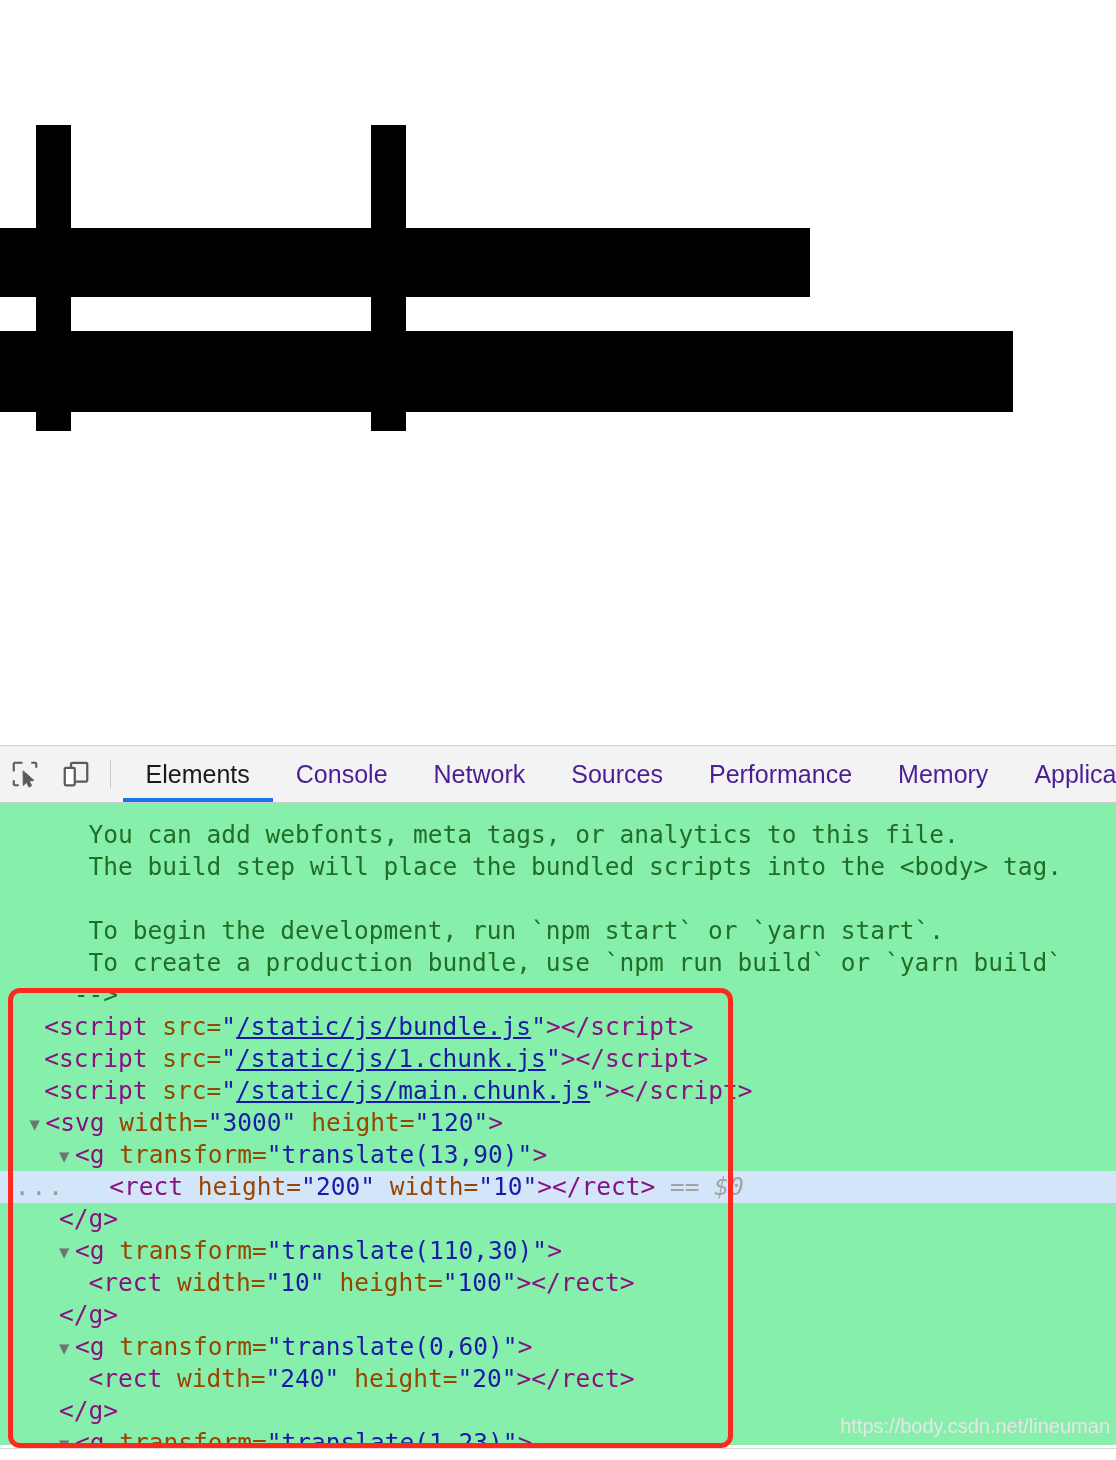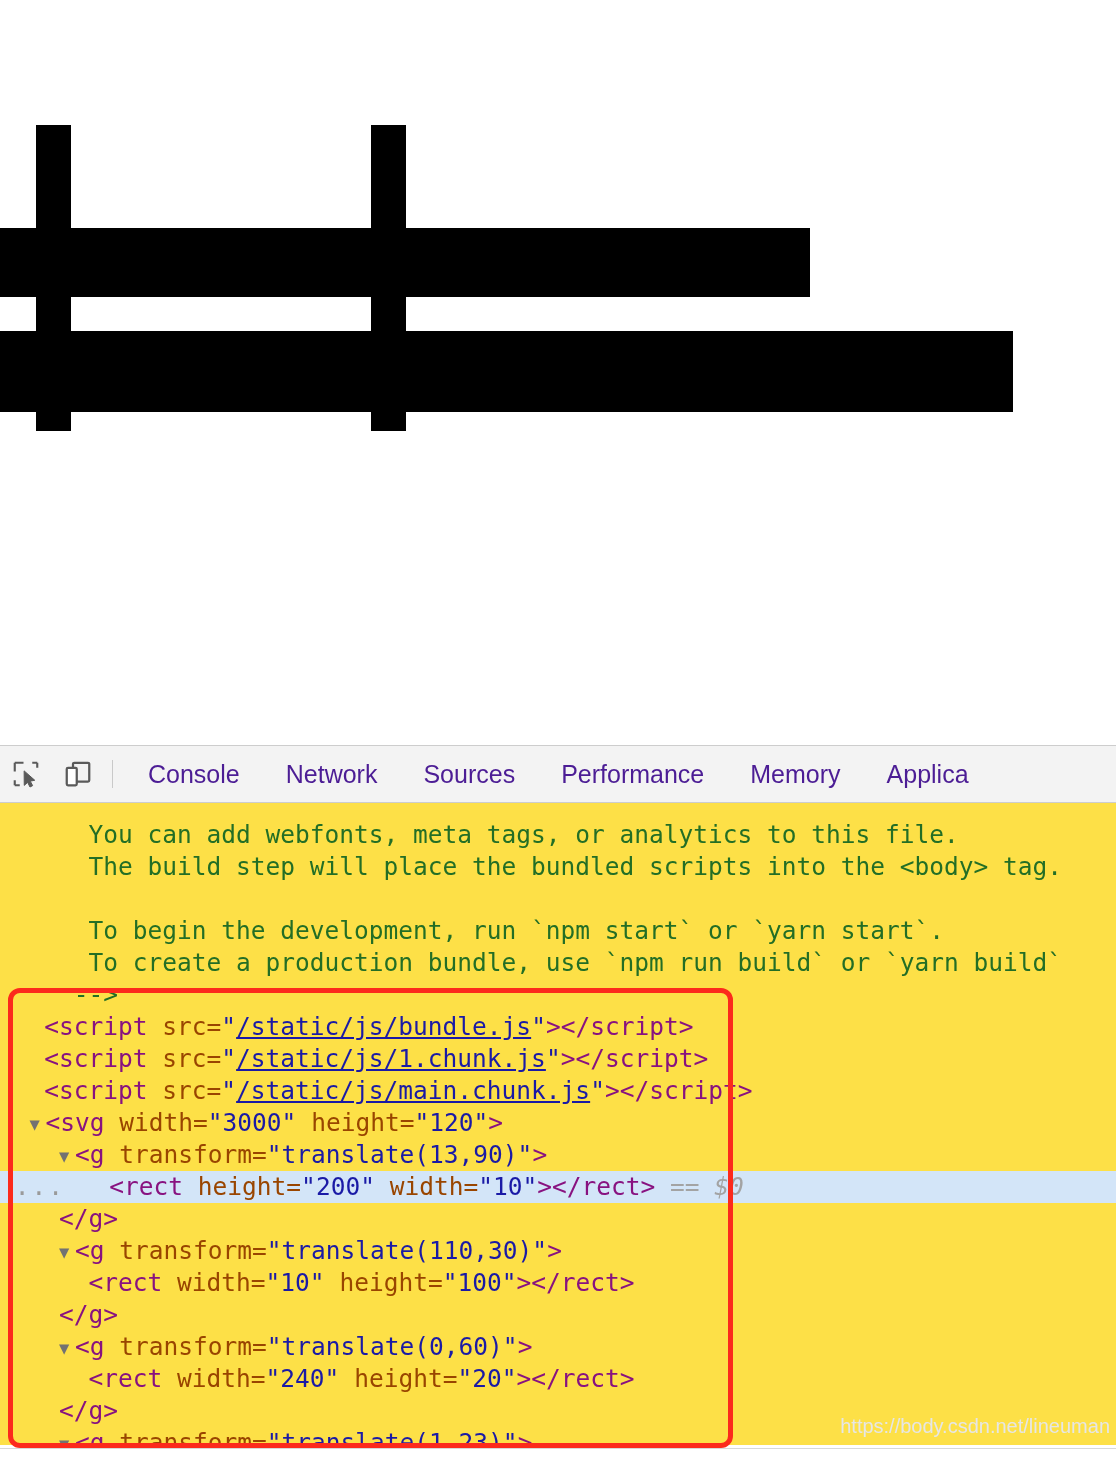--- a/index.html
+++ b/index.html
@@ -96,21 +96,21 @@
   
   #dom-tree {
     position: relative;
     font-family: "DejaVu Sans Mono", "Liberation Mono", monospace;
     font-size: 24.5px;
     line-height: 32px;
     color: #333;
     padding-top: 16px;
     height: 642px;
     box-sizing: border-box;
-    background: #fde047;
+    background: #86efac;
   }
   .code-line {
     white-space: pre;
     height: 32px;
     padding-left: 0;
   }
   .ind { display: inline-block; }
   .cmt { color: #236e25; }
   .tag { color: #881280; }
   .attr { color: #994500; }
@@ -205,20 +205,21 @@
     <div class="dt-icon-btn">
       <svg width="30" height="30" viewBox="0 0 24 24" fill="none" stroke="#5a5a5a" stroke-width="1.8">
         <rect x="8" y="3" width="13" height="15" rx="1"></rect>
         <rect x="3" y="7" width="8" height="14" rx="1" fill="#ffffff"></rect>
       </svg>
     </div>
 
     <div class="dt-sep"></div>
 
     <div class="dt-tabs">
+      <div class="dt-tab active">Elements</div>
       <div class="dt-tab">Console</div>
       <div class="dt-tab">Network</div>
       <div class="dt-tab">Sources</div>
       <div class="dt-tab">Performance</div>
       <div class="dt-tab">Memory</div>
       <div class="dt-tab">Applica</div>
     </div>
   </div>
 
   <div id="dom-tree">

